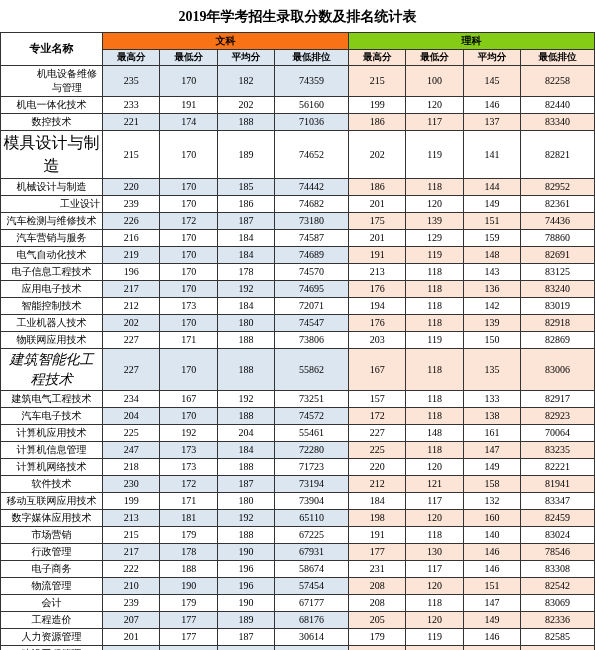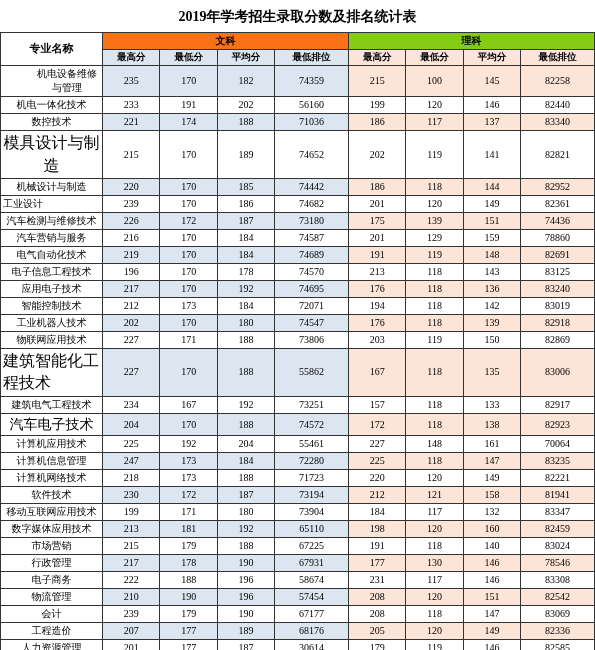--- a/index.html
+++ b/index.html
@@ -129,21 +129,21 @@
         <td class="col-wenke-sub">220</td>
         <td class="col-wenke-sub">170</td>
         <td class="col-wenke-sub">185</td>
         <td class="col-wenke-sub">74442</td>
         <td class="col-like-sub">186</td>
         <td class="col-like-sub">118</td>
         <td class="col-like-sub">144</td>
         <td class="col-like-sub">82952</td>
       </tr>
       <tr>
-        <td class="major-name" style="text-align: left; font-size: 10px;">工业设计</td>
+        <td class="major-name" style="text-align: right; font-size: 10px;">工业设计</td>
         <td class="col-wenke-sub">239</td>
         <td class="col-wenke-sub">170</td>
         <td class="col-wenke-sub">186</td>
         <td class="col-wenke-sub">74682</td>
         <td class="col-like-sub">201</td>
         <td class="col-like-sub">120</td>
         <td class="col-like-sub">149</td>
         <td class="col-like-sub">82361</td>
       </tr>
       <tr>
@@ -228,21 +228,21 @@
         <td class="col-wenke-sub">227</td>
         <td class="col-wenke-sub">171</td>
         <td class="col-wenke-sub">188</td>
         <td class="col-wenke-sub">73806</td>
         <td class="col-like-sub">203</td>
         <td class="col-like-sub">119</td>
         <td class="col-like-sub">150</td>
         <td class="col-like-sub">82869</td>
       </tr>
       <tr>
-        <td class="major-name" style="text-align: left; font-size: 16px;">建筑智能化工程技术</td>
+        <td class="major-name" style="text-align: center; font-size: 14px; font-style: italic;">建筑智能化工程技术</td>
         <td class="col-wenke-sub">227</td>
         <td class="col-wenke-sub">170</td>
         <td class="col-wenke-sub">188</td>
         <td class="col-wenke-sub">55862</td>
         <td class="col-like-sub">167</td>
         <td class="col-like-sub">118</td>
         <td class="col-like-sub">135</td>
         <td class="col-like-sub">83006</td>
       </tr>
       <tr>
@@ -250,21 +250,21 @@
         <td class="col-wenke-sub">234</td>
         <td class="col-wenke-sub">167</td>
         <td class="col-wenke-sub">192</td>
         <td class="col-wenke-sub">73251</td>
         <td class="col-like-sub">157</td>
         <td class="col-like-sub">118</td>
         <td class="col-like-sub">133</td>
         <td class="col-like-sub">82917</td>
       </tr>
       <tr>
-        <td class="major-name" style="text-align: center; font-size: 14px;">汽车电子技术</td>
+        <td class="major-name" style="text-align: center; font-size: 10px;">汽车电子技术</td>
         <td class="col-wenke-sub">204</td>
         <td class="col-wenke-sub">170</td>
         <td class="col-wenke-sub">188</td>
         <td class="col-wenke-sub">74572</td>
         <td class="col-like-sub">172</td>
         <td class="col-like-sub">118</td>
         <td class="col-like-sub">138</td>
         <td class="col-like-sub">82923</td>
       </tr>
       <tr>

